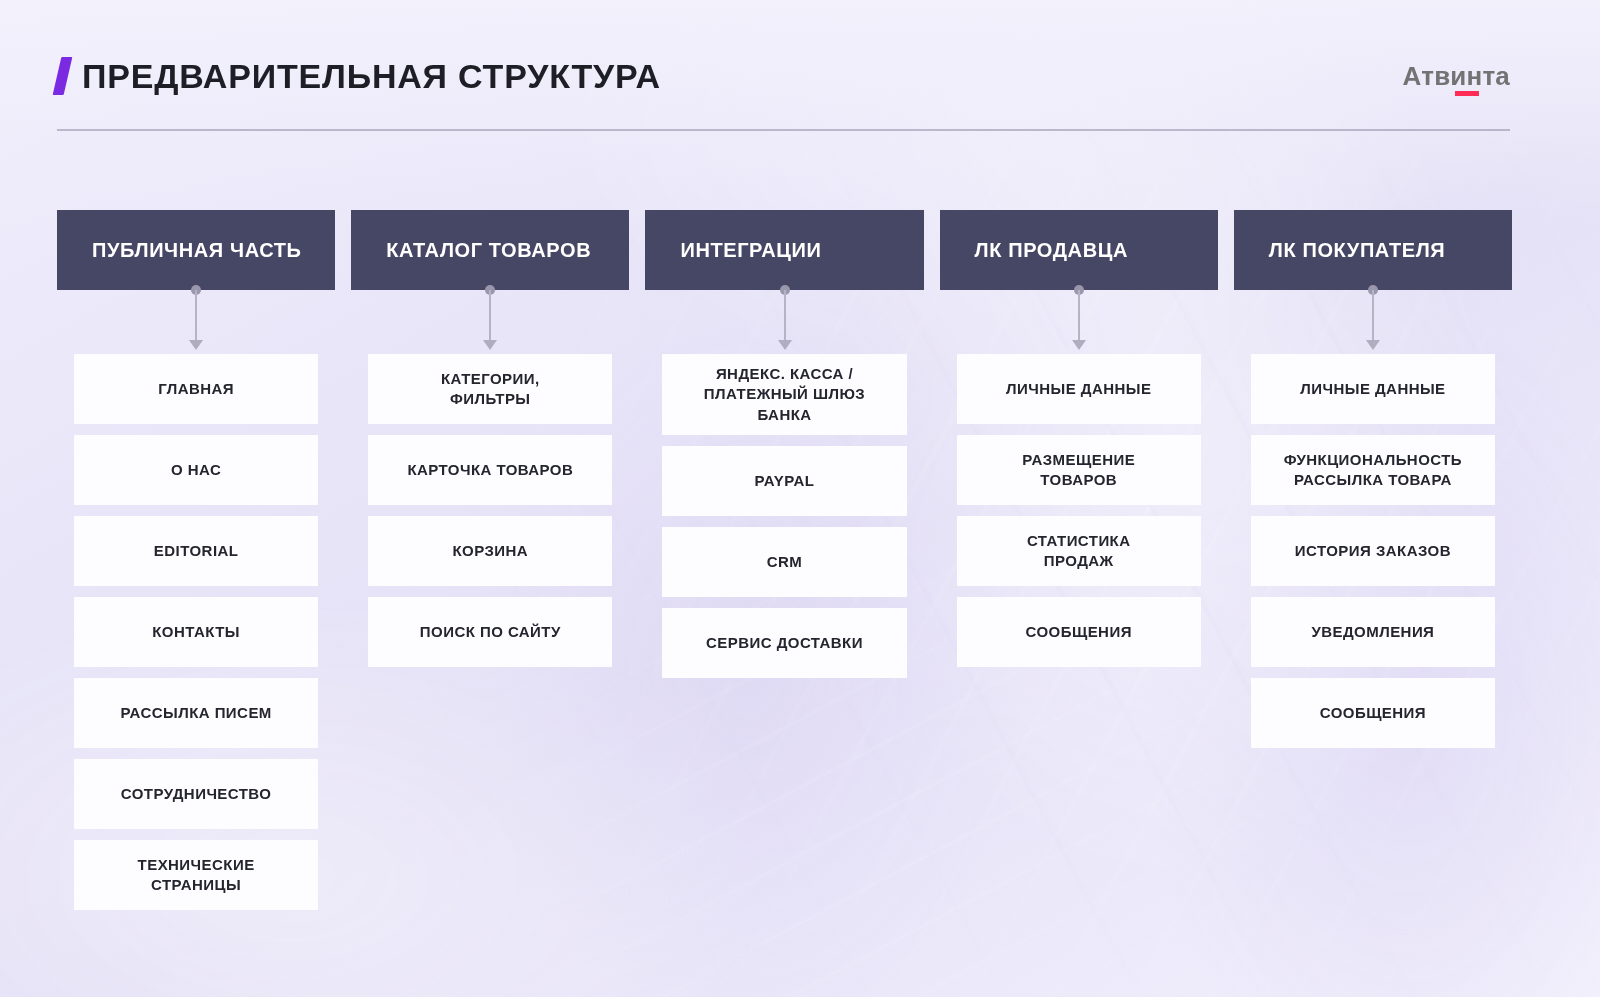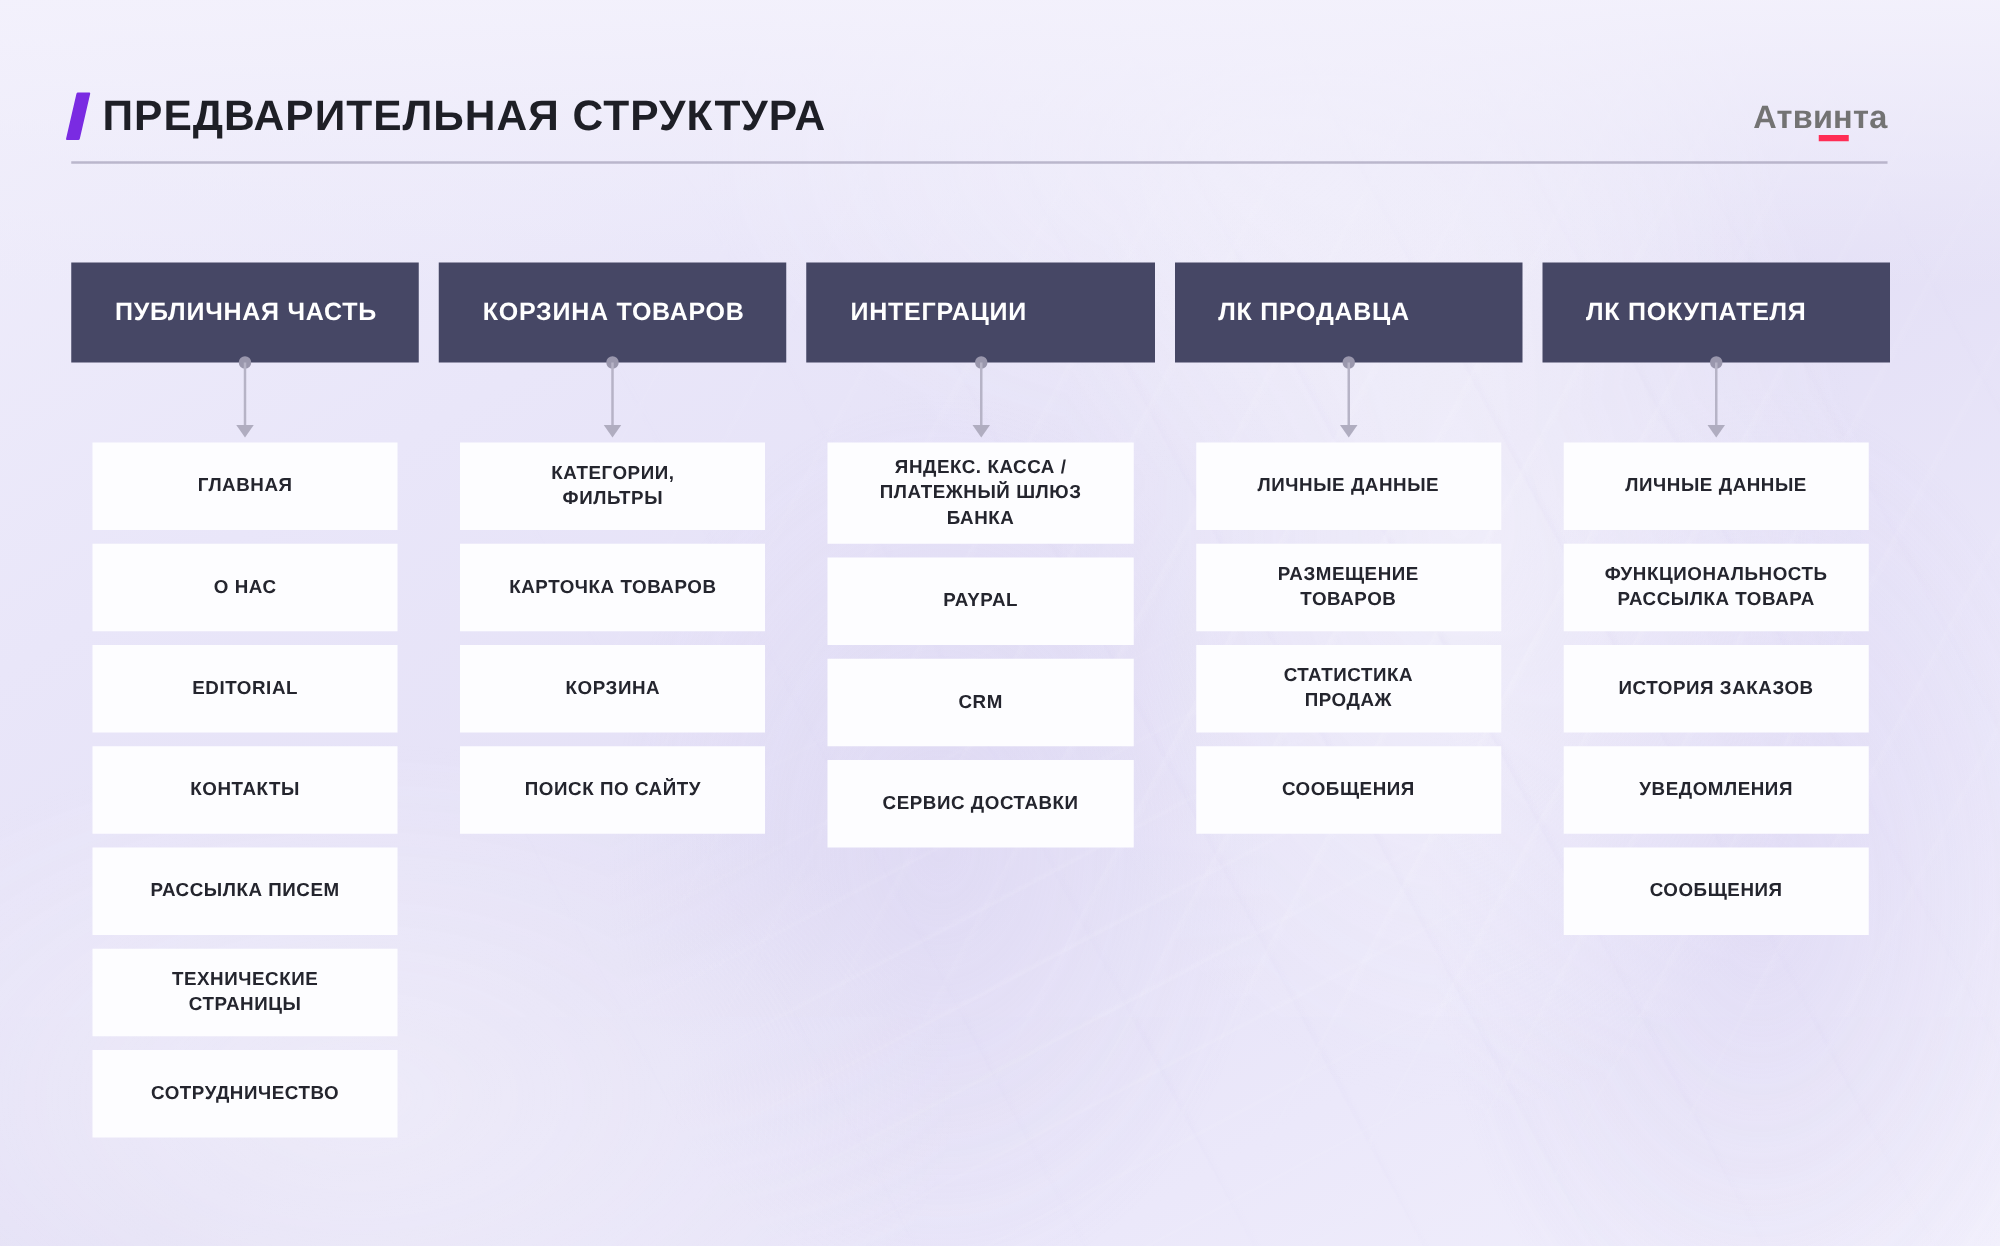--- a/index.html
+++ b/index.html
@@ -84,21 +84,21 @@
     position: relative;
     z-index: 5;
     width: 1600px;
     height: 997px;
   }
 
   
   .header-row {
     position: absolute;
     left: 57px;
-    top: 62px;
+    top: 45px;
     right: 90px;
     height: 62px;
     display: flex;
     align-items: center;
   }
   .title-wrap {
     display: flex;
     align-items: center;
     gap: 14px;
   }
@@ -288,32 +288,32 @@
         <div class="card">
             <span class="card-label">EDITORIAL</span>
           </div>
         <div class="card">
             <span class="card-label">КОНТАКТЫ</span>
           </div>
         <div class="card">
             <span class="card-label">РАССЫЛКА ПИСЕМ</span>
           </div>
         <div class="card">
+            <span class="card-label">СОТРУДНИЧЕСТВО</span>
+          </div>
+        <div class="card">
             <span class="card-label">ТЕХНИЧЕСКИЕ
 СТРАНИЦЫ</span>
           </div>
-        <div class="card">
-            <span class="card-label">СОТРУДНИЧЕСТВО</span>
-          </div>
       </div>
     </div>
 
     <div class="column">
       <div class="col-header">
-        <span class="col-header-label">КОРЗИНА ТОВАРОВ</span>
+        <span class="col-header-label">КАТАЛОГ ТОВАРОВ</span>
       </div>
       <div class="connector">
         <span class="conn-dot"></span>
         <span class="conn-line"></span>
         <span class="conn-arrow"></span>
       </div>
       <div class="cards">
         <div class="card">
             <span class="card-label">КАТЕГОРИИ,
 ФИЛЬТРЫ</span>

